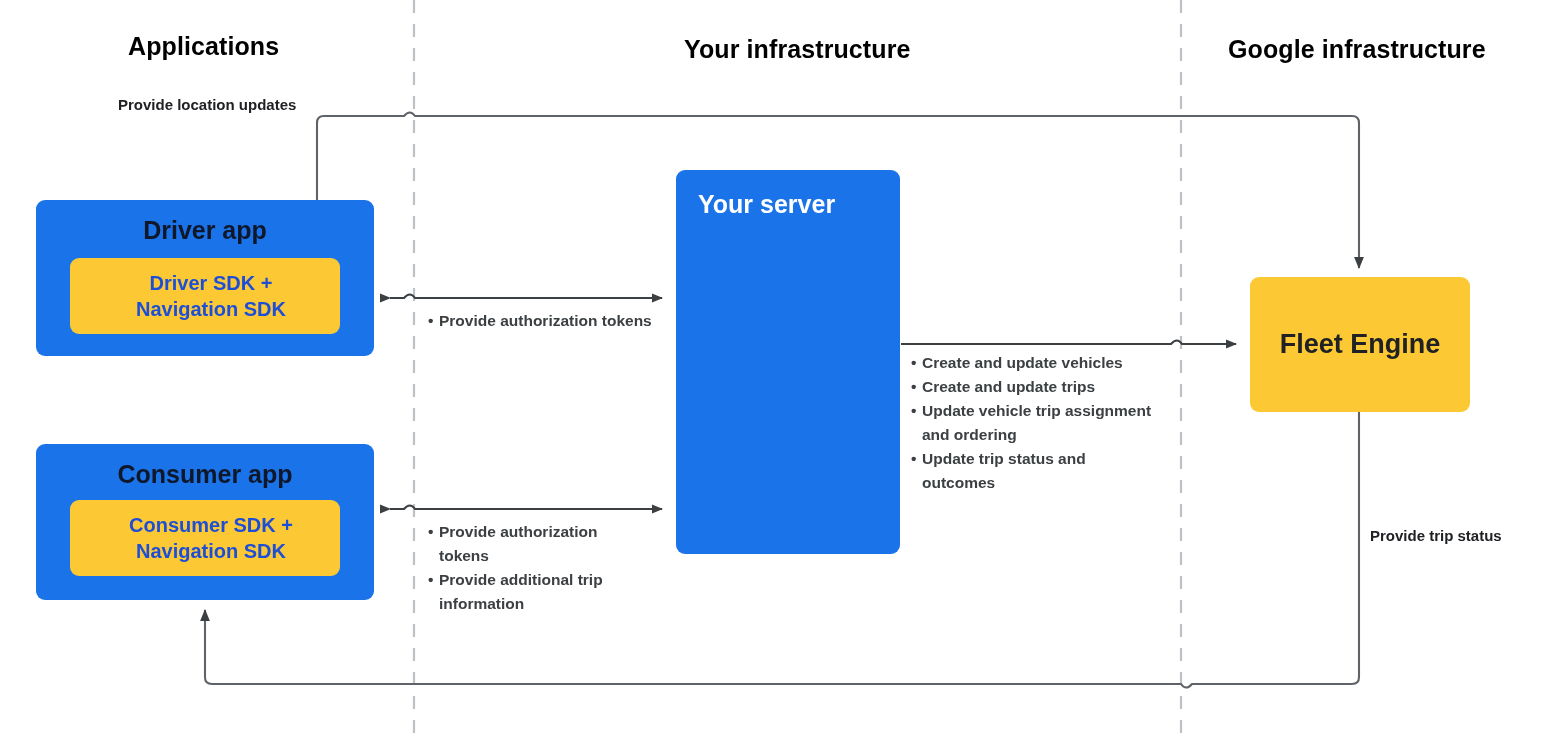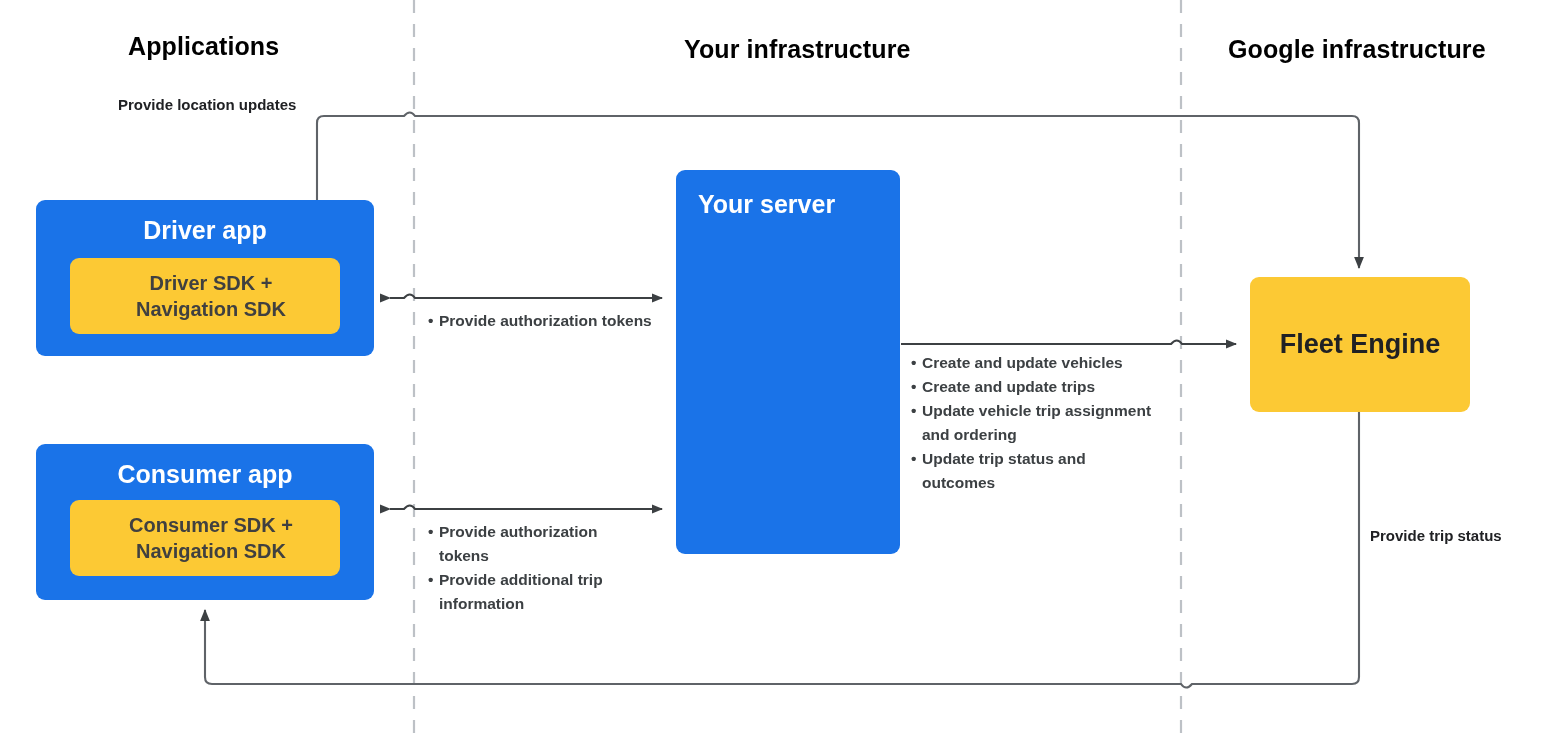--- a/index.html
+++ b/index.html
@@ -35,34 +35,34 @@
     position: absolute;
     background: #1a73e8;
     border-radius: 9px;
     box-sizing: border-box;
   }
   .app-title {
     position: absolute;
     left: 0;
     right: 0;
     text-align: center;
-    color: #ffffff;
+    color: #0f172a;
     font-weight: bold;
     font-size: 25px;
     white-space: nowrap;
   }
   .sdk-box {
     position: absolute;
     background: #fcc934;
     border-radius: 9px;
     display: flex;
     align-items: center;
     justify-content: center;
     text-align: center;
-    color: #404040;
+    color: #1d4ed8;
     font-weight: bold;
     font-size: 20px;
     line-height: 1.32;
     box-sizing: border-box;
     padding-left: 12px;
   }
   .server-box {
     position: absolute;
     background: #1a73e8;
     border-radius: 9px;

